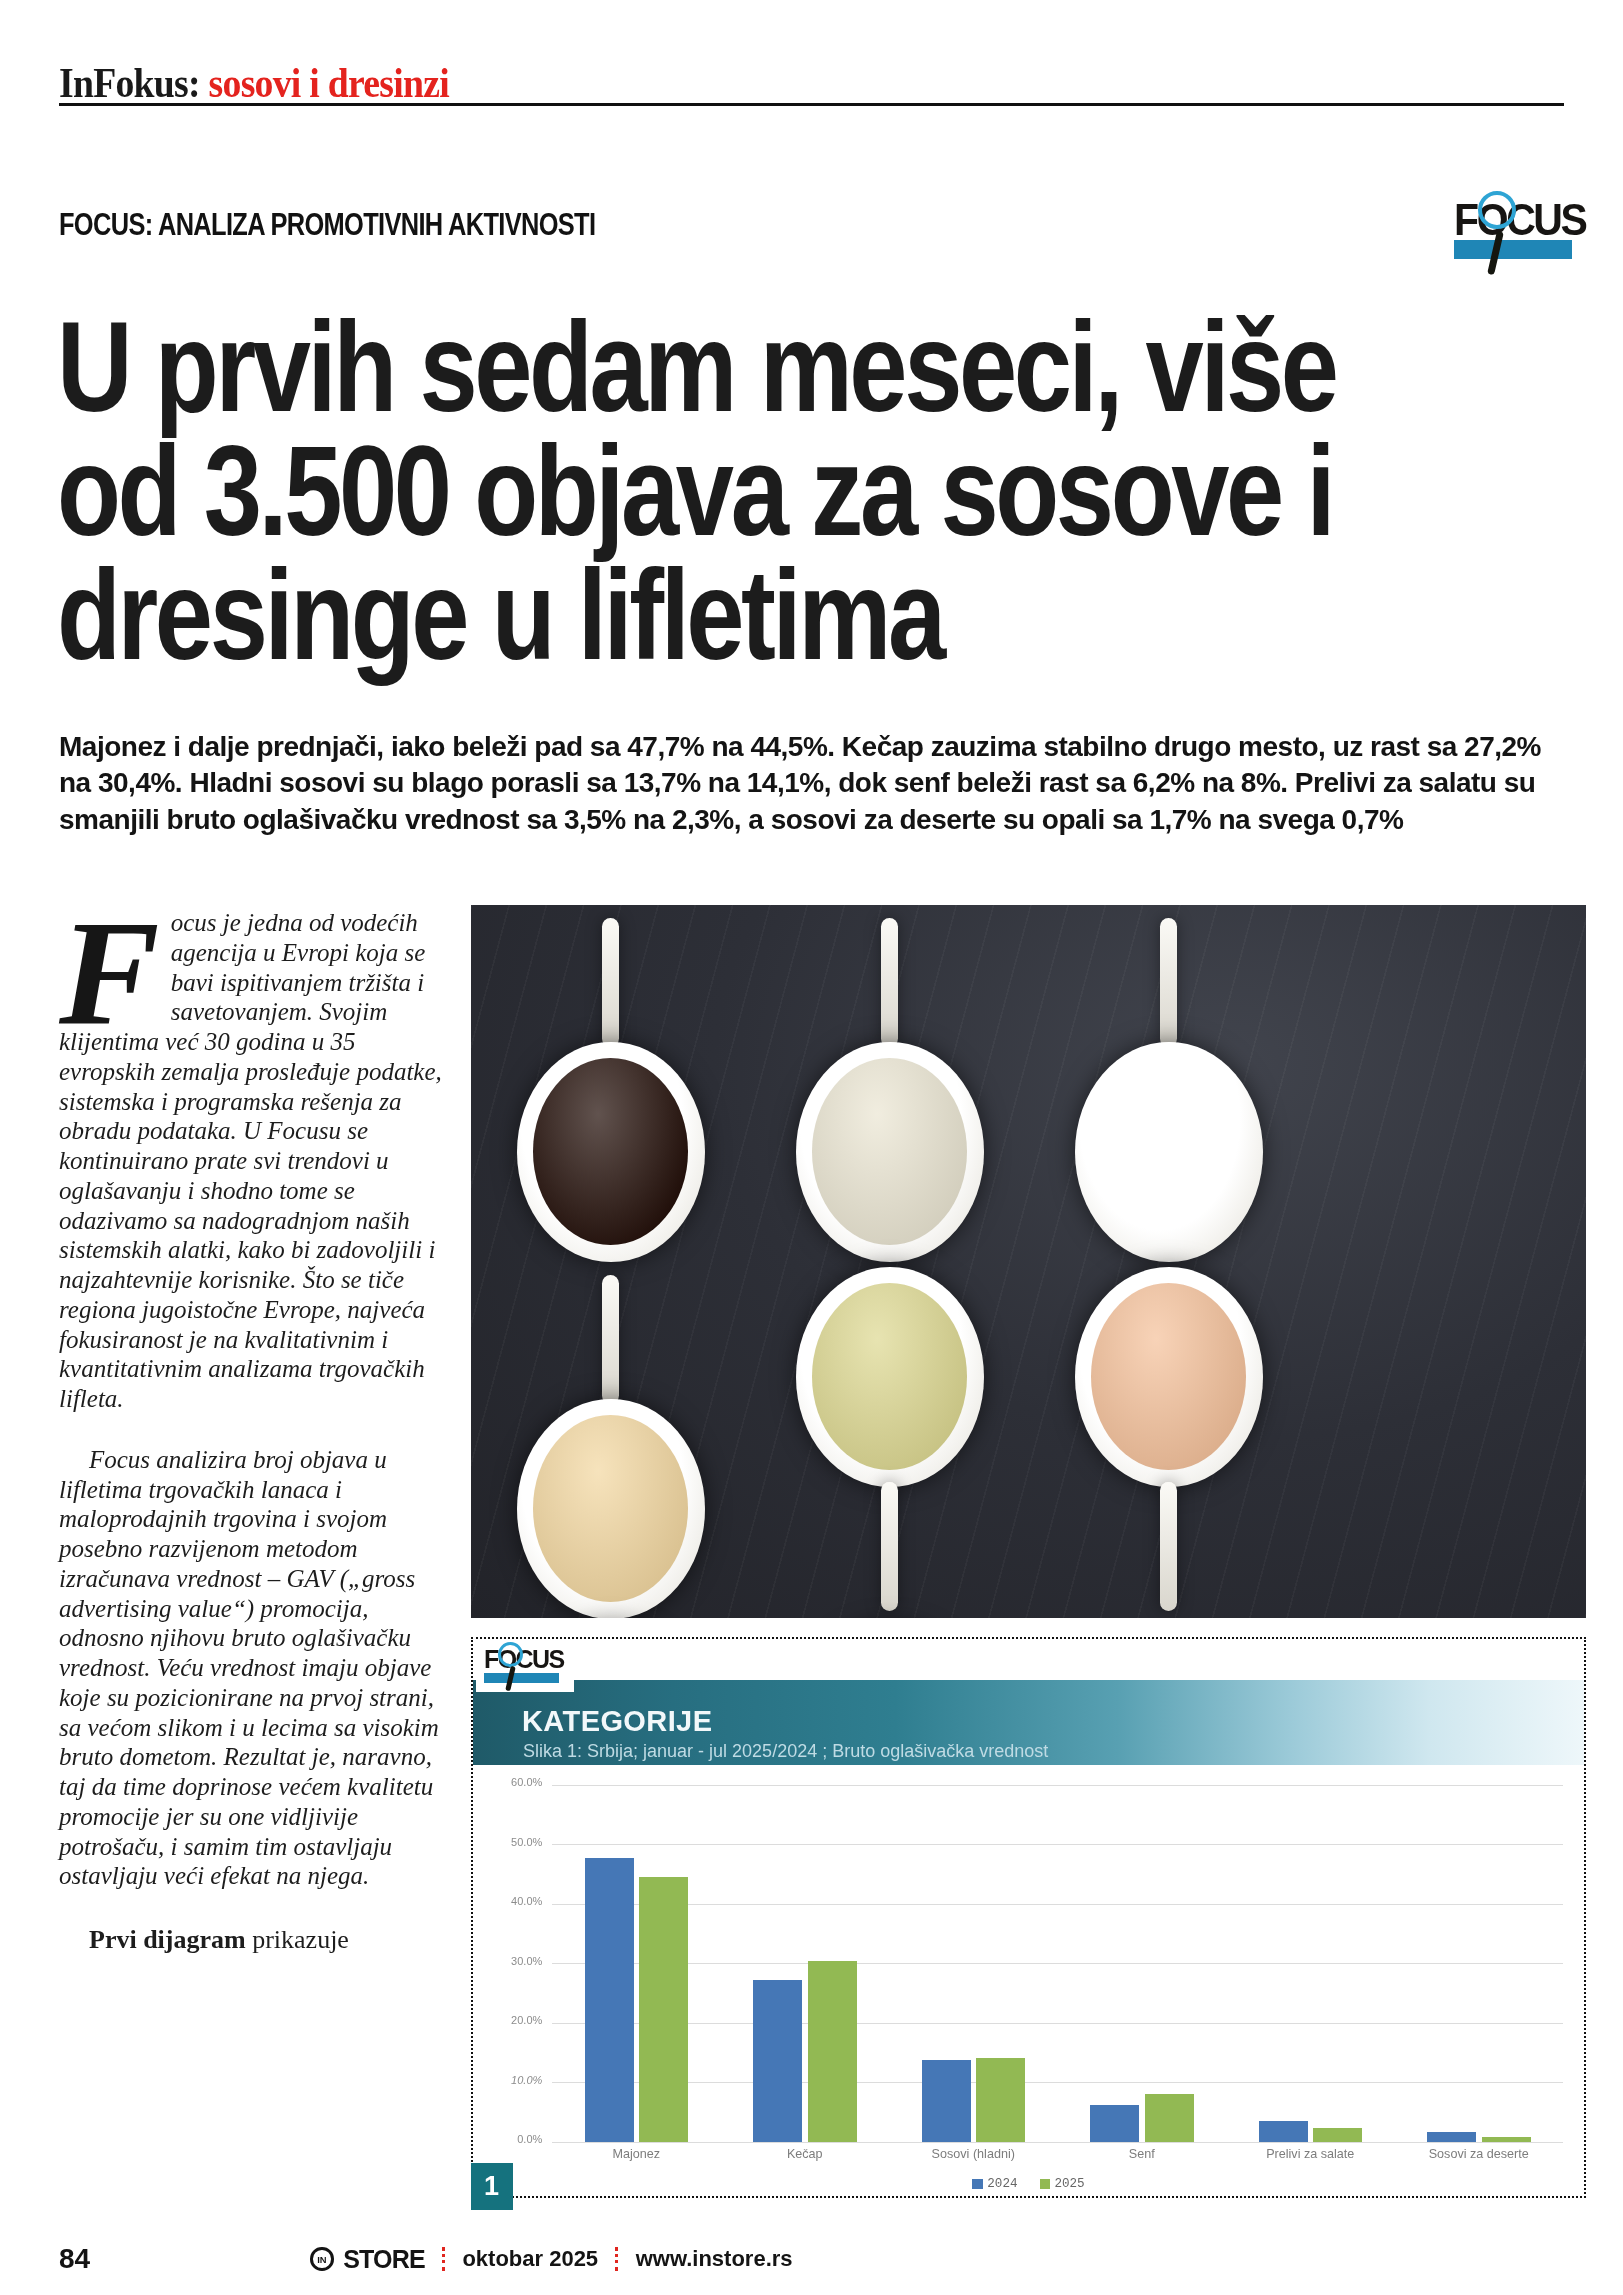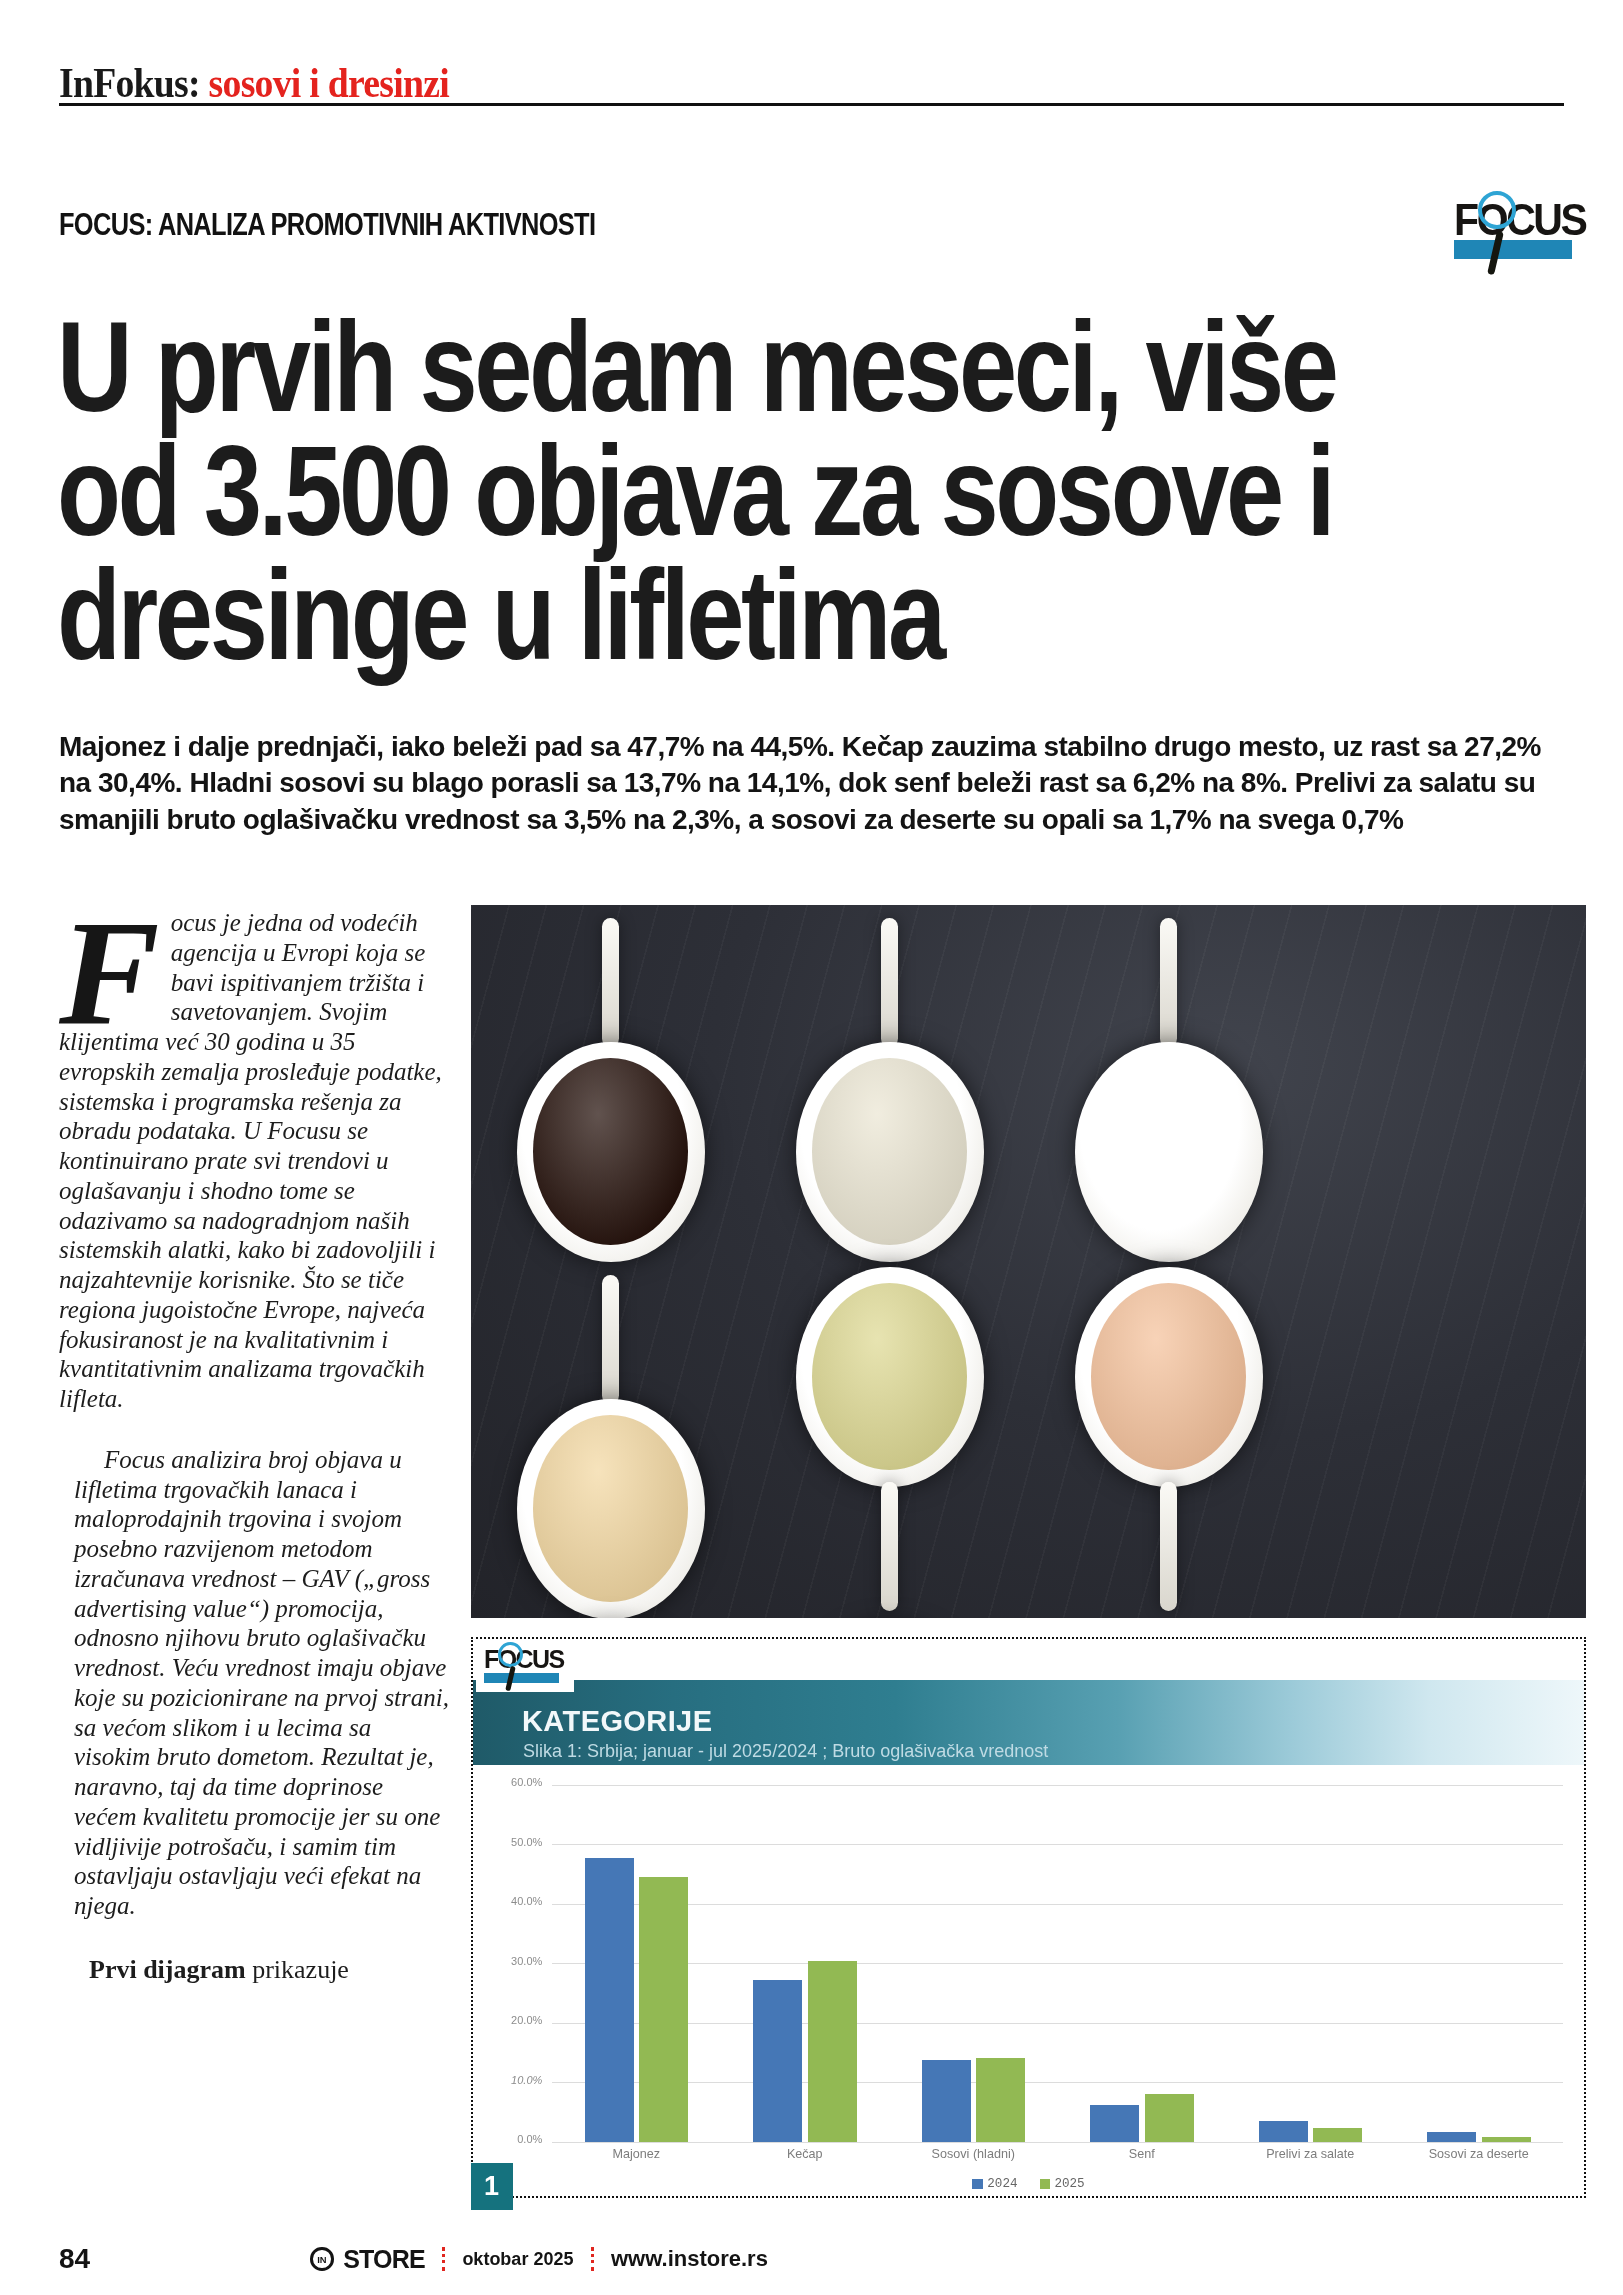--- a/index.html
+++ b/index.html
@@ -43,21 +43,21 @@
     position:absolute;left:59px;top:729px;width:1500px;
     font-size:28px;font-weight:700;letter-spacing:-0.5px;line-height:1.3;color:#141414;
   }
   
   .left-col{position:absolute;left:59px;top:908px;width:391px;}
   .p-italic{font-family:"Liberation Serif",serif;font-style:italic;font-size:25px;line-height:1.19;color:#1d1d1d;}
   .dropcap{
     float:left;font-family:"Liberation Serif",serif;font-style:italic;font-weight:700;
     font-size:151px;line-height:0.70;margin:12.6px 11px 0 0;color:#161616;
   }
-  .p2{margin-top:31px;text-indent:30px;margin-left:15px;}
+  .p2{margin-top:31px;text-indent:30px;}
   .p-roman{font-family:"Liberation Serif",serif;font-size:26px;line-height:1.21;color:#1d1d1d;margin-top:33px;text-indent:30px;}
   .p-last{font-family:"Liberation Serif",serif;font-size:26px;line-height:1.21;color:#1d1d1d;margin-top:33px;text-indent:30px;}
   .p-last b{font-weight:700;}
   
   .photo{
     position:absolute;left:471px;top:905px;width:1115px;height:713px;overflow:hidden;
     background:
       repeating-linear-gradient(105deg, rgba(255,255,255,0.035) 0 1.6px, rgba(0,0,0,0) 1.6px 36px),
       radial-gradient(ellipse at 68% 22%, #41444d 0%, #2d2f37 48%, #222329 100%);
   }
@@ -110,21 +110,21 @@
   
   .footer{position:absolute;left:59px;top:2243px;width:1500px;display:flex;align-items:center;}
   .page-num{font-size:28px;font-weight:900;color:#141414;}
   .brand-group{display:flex;align-items:center;gap:9.4px;margin-left:176px;}
   .in-circle{
     width:23.6px;height:23.6px;border:3.1px solid #141414;border-radius:50%;box-sizing:border-box;
     display:flex;align-items:center;justify-content:center;font-size:9.4px;font-weight:900;color:#141414;margin-left:44px;
   }
   .brand-store{font-size:25px;font-weight:900;letter-spacing:-0.8px;color:#141414;}
   .dotsep{height:23.6px;width:0;border-left:3.9px dotted #e0261f;margin:0 7.9px;}
-  .issue{font-size:18px;font-weight:700;color:#141414;}
+  .issue{font-size:22px;font-weight:700;color:#141414;}
   .website{font-size:22px;font-weight:600;color:#141414;text-decoration:none;}
 </style>
 </head>
 <body>
 
 <div class="kicker">
   <span>InFokus:</span><span class="red"> sosovi i dresinzi</span>
 </div>
 <div class="top-rule"></div>
 

